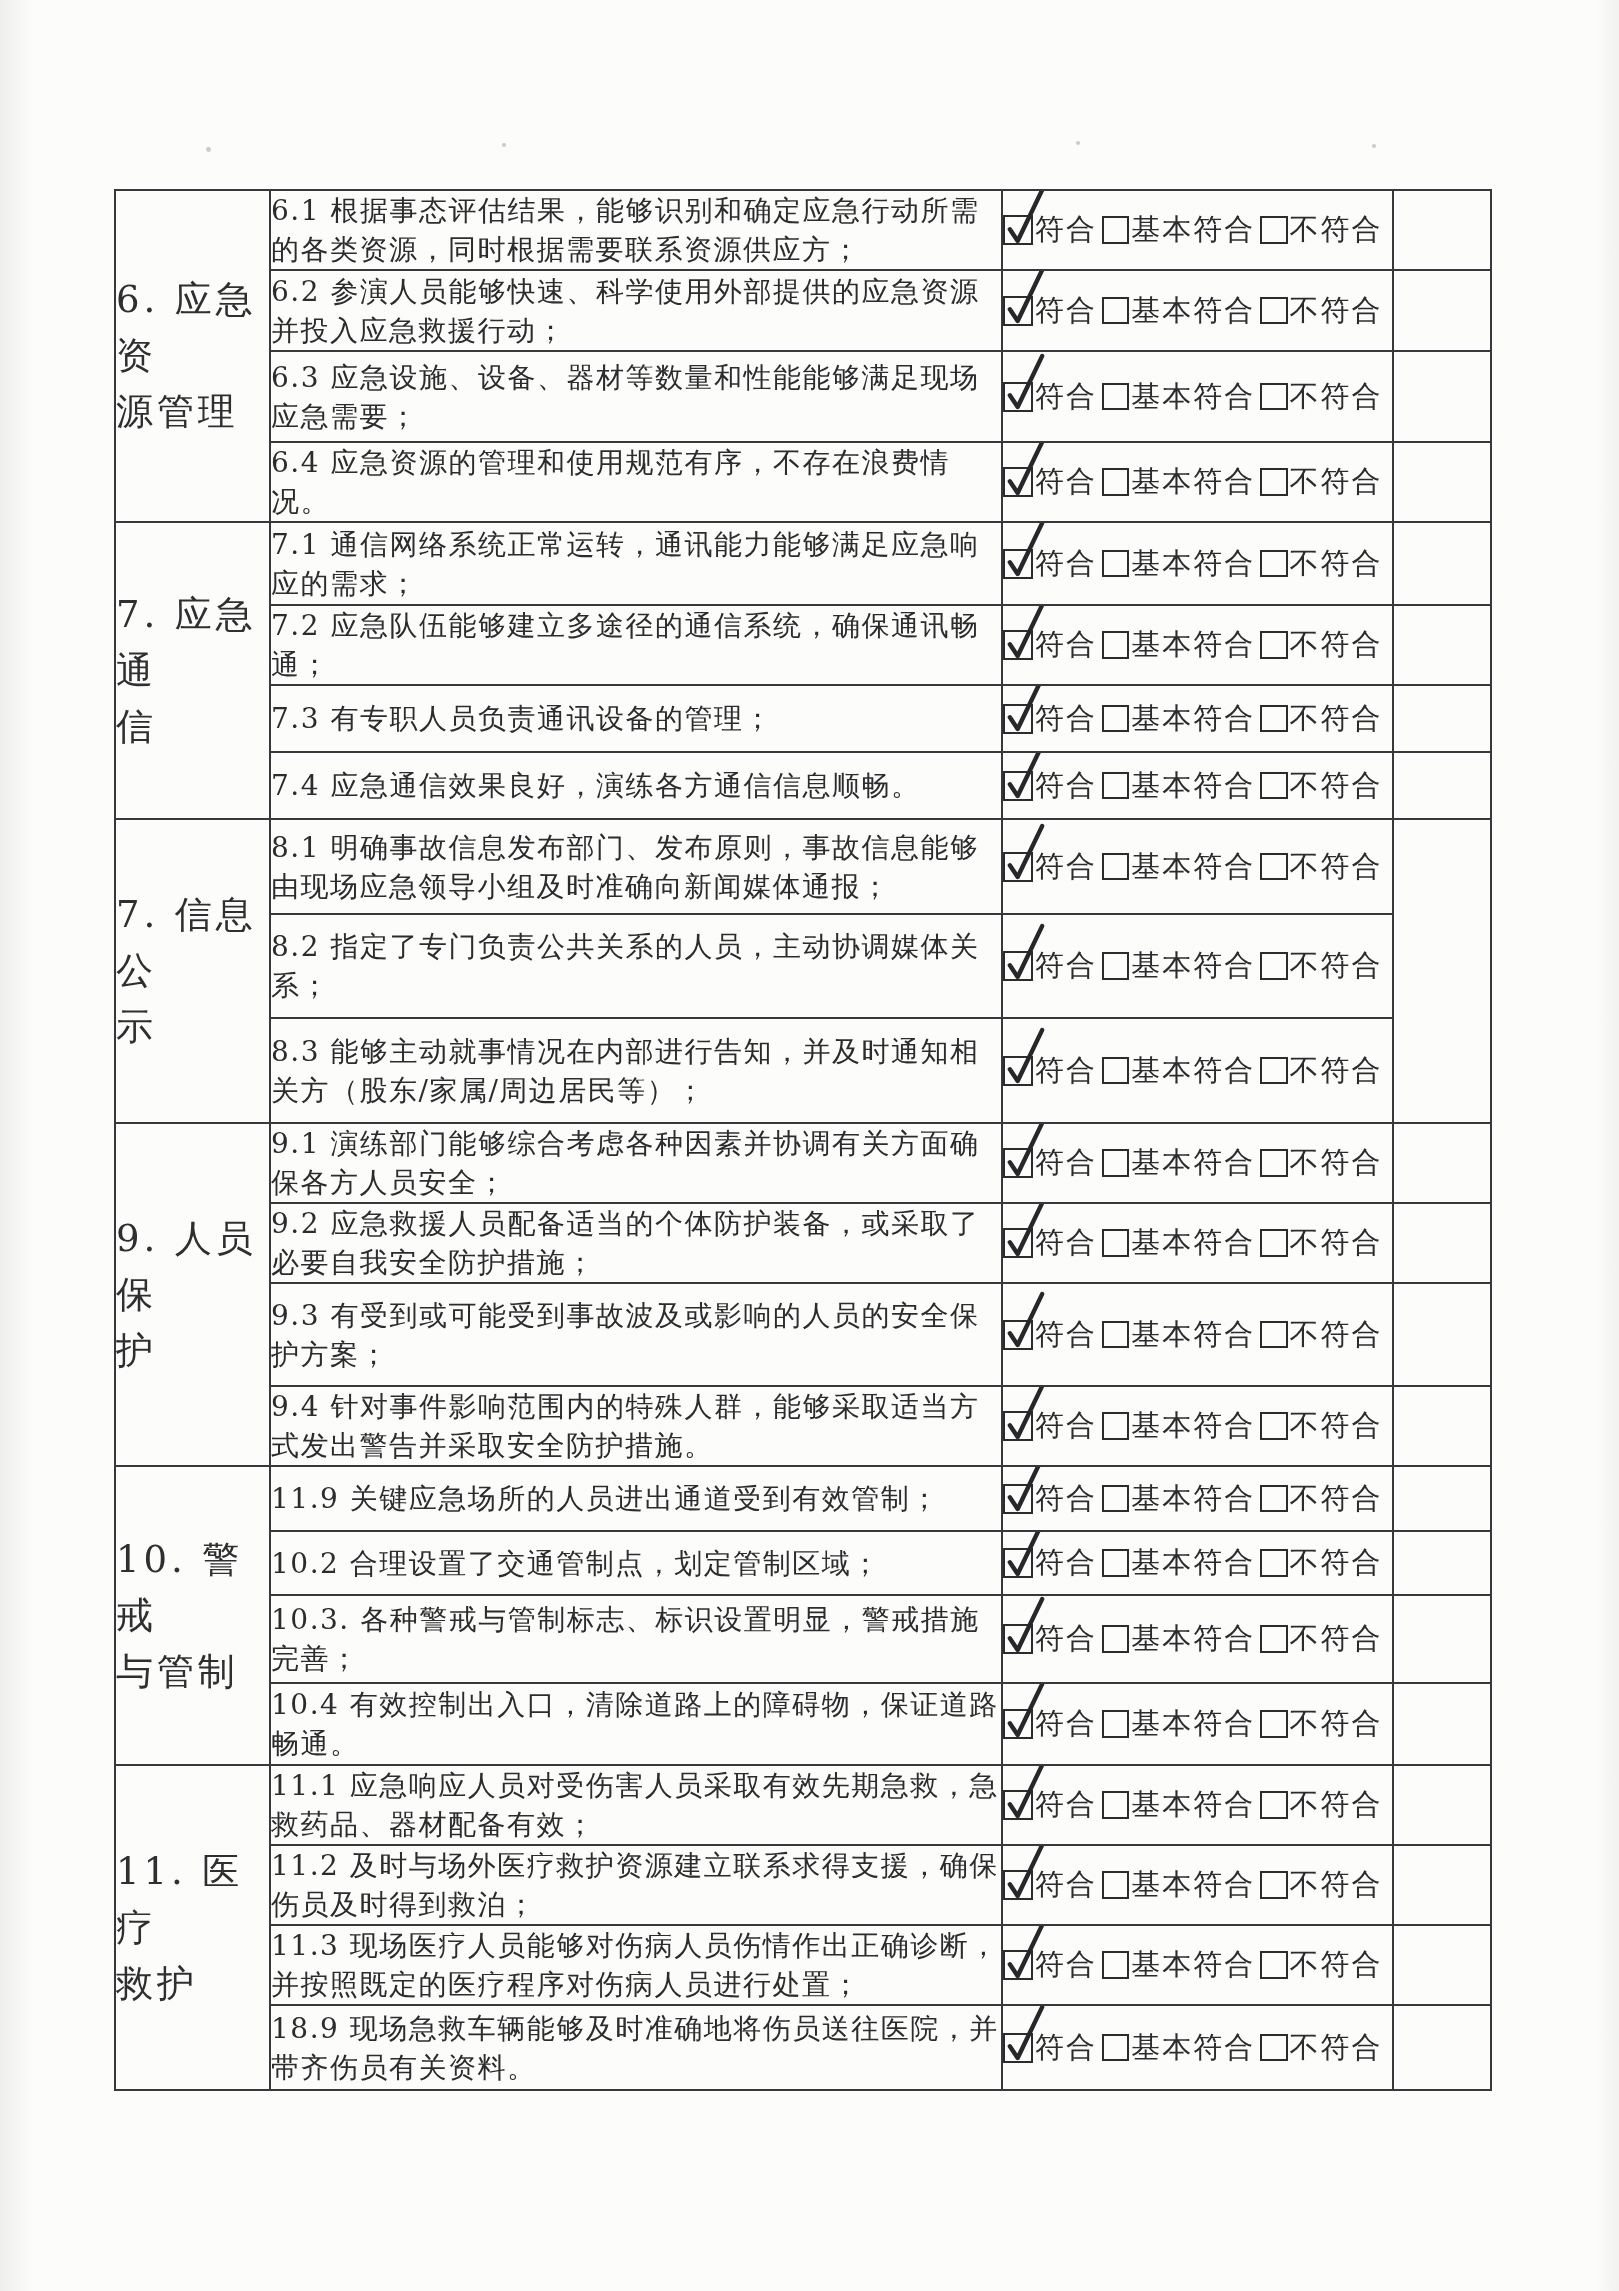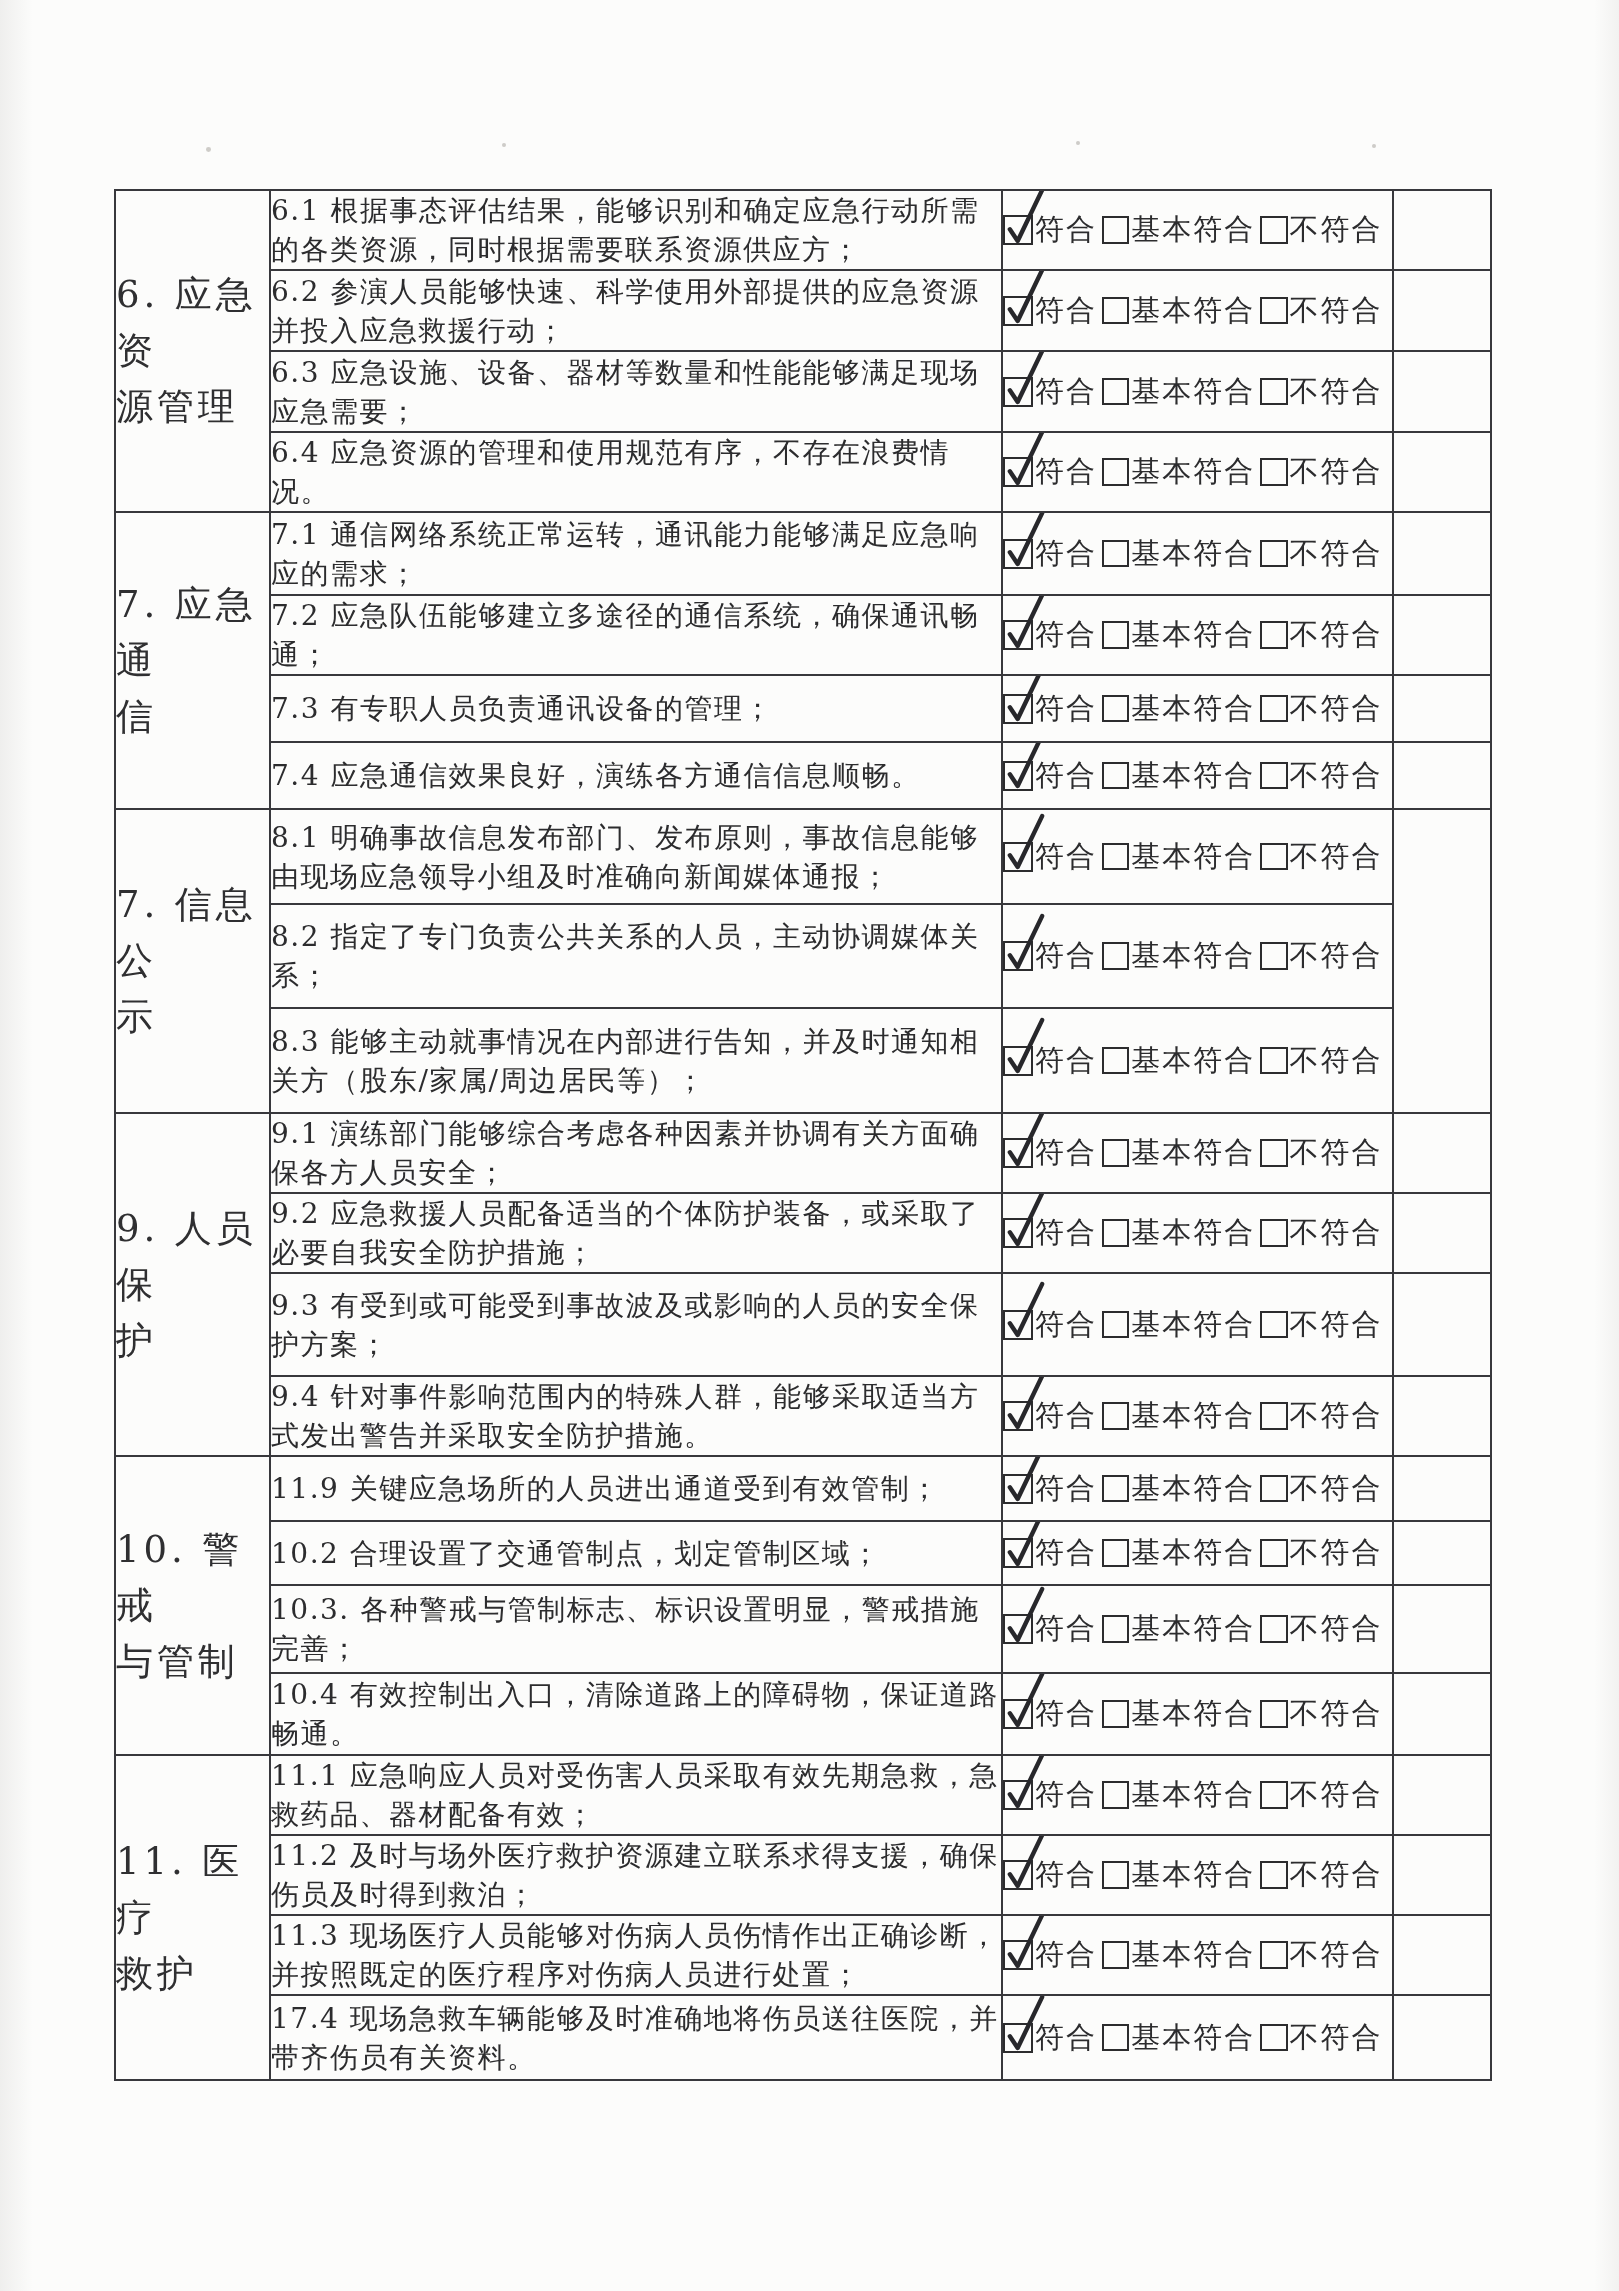--- a/index.html
+++ b/index.html
@@ -104,21 +104,21 @@
             </span>
             <span class="lbl">符合</span>
             <span class="cb"></span>
             <span class="lbl">基本符合</span>
             <span class="cb"></span>
             <span class="lbl">不符合</span>
           </div>
   </td>
   <td class="rem"></td>
 </tr>
-<tr style="height:81px">
+<tr style="height:91px">
   <td class="desc">6.3 应急设施、设备、器材等数量和性能能够满足现场应急需要；</td>
   <td class="evalc">
     <div class="cg">
             <span class="cb first">
               <svg class="tick" viewBox="0 0 46 66">
                 <path d="M7 46 L15 58 L40 6"></path>
               </svg>
             </span>
             <span class="lbl">符合</span>
             <span class="cb"></span>
@@ -488,21 +488,21 @@
             <span class="lbl">符合</span>
             <span class="cb"></span>
             <span class="lbl">基本符合</span>
             <span class="cb"></span>
             <span class="lbl">不符合</span>
           </div>
   </td>
   <td class="rem"></td>
 </tr>
 <tr style="height:85px">
-  <td class="desc">17.4 现场急救车辆能够及时准确地将伤员送往医院，并带齐伤员有关资料。</td>
+  <td class="desc">18.9 现场急救车辆能够及时准确地将伤员送往医院，并带齐伤员有关资料。</td>
   <td class="evalc">
     <div class="cg">
             <span class="cb first">
               <svg class="tick" viewBox="0 0 46 66">
                 <path d="M7 46 L15 58 L40 6"></path>
               </svg>
             </span>
             <span class="lbl">符合</span>
             <span class="cb"></span>
             <span class="lbl">基本符合</span>

